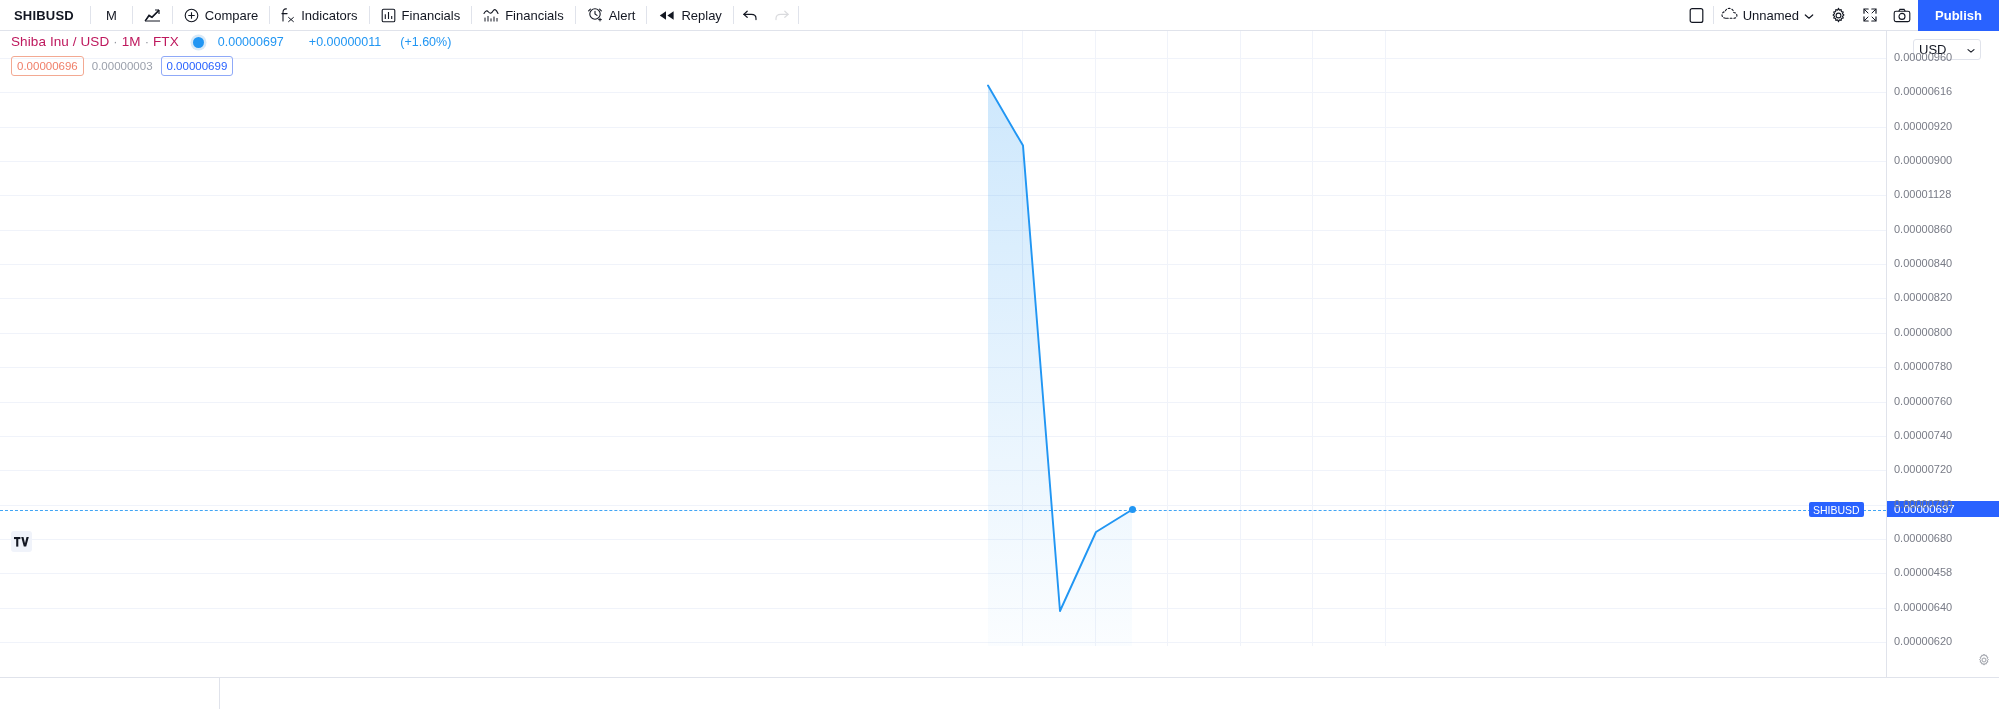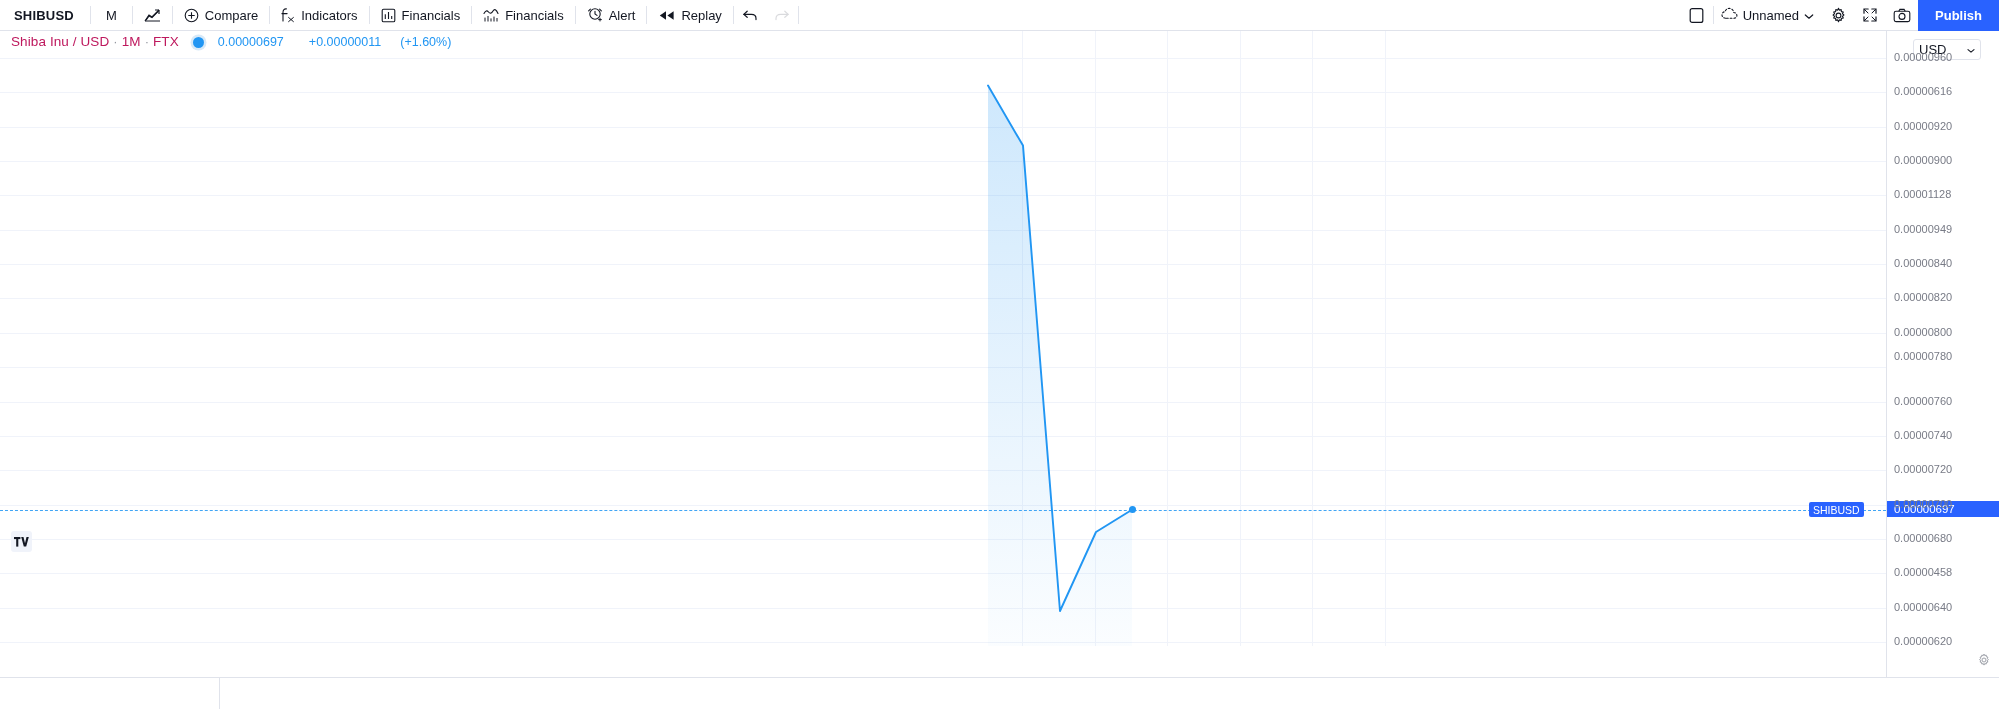--- a/index.html
+++ b/index.html
@@ -225,20 +225,25 @@
     <div class="legend-row1">
       <span class="lg-title">Shiba Inu / USD</span>
       <span class="lg-sep">·</span>
       <span class="lg-title">1M</span>
       <span class="lg-sep">·</span>
       <span class="lg-title">FTX</span>
       <span class="lg-dot"></span>
       <span class="lg-quote">0.00000697</span>
       <span class="lg-quote" style="margin-left:25px;">+0.00000011</span>
       <span class="lg-quote" style="margin-left:19px;">(+1.60%)</span>
+    </div>
+    <div class="legend-row2">
+      <span class="badge badge-red">0.00000696</span>
+      <span class="badge badge-plain">0.00000003</span>
+      <span class="badge badge-blue">0.00000699</span>
     </div>
   </div>
 
   <div class="chart">
     <div class="pane" id="pane">
         <div class="grid-v" style="left: 1384.5px;"></div>
         <div class="grid-v" style="left: 1312px;"></div>
         <div class="grid-v" style="left: 1239.5px;"></div>
         <div class="grid-v" style="left: 1167px;"></div>
         <div class="grid-v" style="left: 1094.5px;"></div>
@@ -307,25 +312,25 @@
       <svg width="14" height="14" viewBox="0 0 17 17" fill="none" stroke="#9598a1" stroke-width="1.1">
         <circle cx="8.5" cy="8.5" r="2.4"></circle>
         <path d="M8.5 1.3 L9.3 3.1 L11.2 2.6 L11.4 4.6 L13.3 5 L12.4 6.7 L13.9 8 L12.4 9.3 L13.3 11 L11.4 11.4 L11.2 13.4 L9.3 12.9 L8.5 14.7 L7.7 12.9 L5.8 13.4 L5.6 11.4 L3.7 11 L4.6 9.3 L3.1 8 L4.6 6.7 L3.7 5 L5.6 4.6 L5.8 2.6 L7.7 3.1 Z" stroke-linejoin="round"></path>
       </svg>
     </div>
   <div class="ptick" style="top: 20px;">0.00000960</div>
       <div class="ptick" style="top: 54.35px;">0.00000616</div>
       <div class="ptick" style="top: 88.7px;">0.00000920</div>
       <div class="ptick" style="top: 123.05px;">0.00000900</div>
       <div class="ptick" style="top: 157.4px;">0.00001128</div>
-      <div class="ptick" style="top: 191.75px;">0.00000949</div>
+      <div class="ptick" style="top: 191.75px;">0.00000860</div>
       <div class="ptick" style="top: 226.1px;">0.00000840</div>
       <div class="ptick" style="top: 260.45px;">0.00000820</div>
       <div class="ptick" style="top: 294.8px;">0.00000800</div>
-      <div class="ptick" style="top: 319px;">0.00000780</div>
+      <div class="ptick" style="top: 329px;">0.00000780</div>
       <div class="ptick" style="top: 363.5px;">0.00000760</div>
       <div class="ptick" style="top: 397.85px;">0.00000740</div>
       <div class="ptick" style="top: 432.2px;">0.00000720</div>
       <div class="ptick" style="top: 466.55px;">0.00000700</div>
       <div class="ptick" style="top: 500.9px;">0.00000680</div>
       <div class="ptick" style="top: 535.25px;">0.00000458</div>
       <div class="ptick" style="top: 569.6px;">0.00000640</div>
       <div class="ptick" style="top: 603.95px;">0.00000620</div>
     </div>
 

